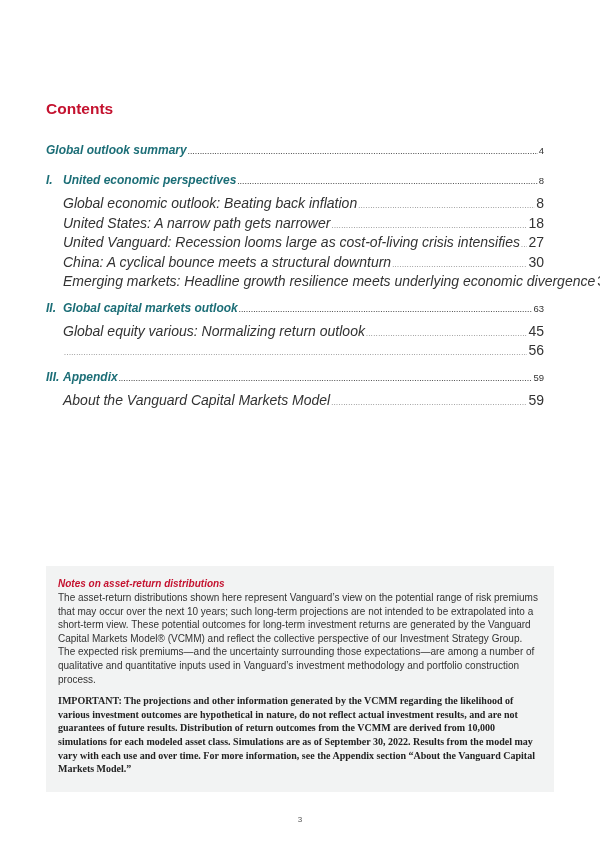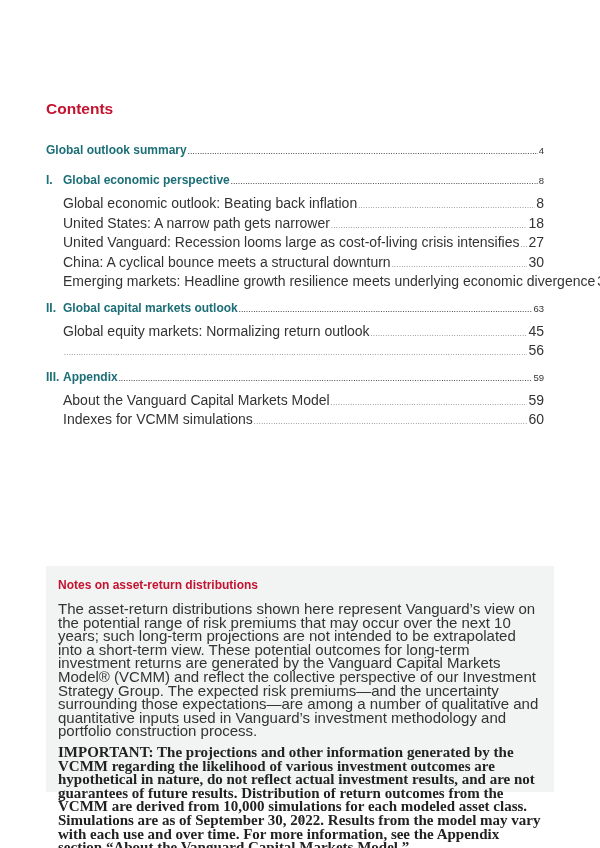--- a/index.html
+++ b/index.html
@@ -1,49 +1,49 @@
 <!DOCTYPE html>
 <html><head>
 <meta charset="utf-8">
 <style>
   html, body { margin: 0; padding: 0; background: #ffffff; }
   body { width: 600px; height: 848px; position: relative; overflow: hidden;
          font-family: "Liberation Sans", "DejaVu Sans", sans-serif; color: #2b2b2b; }
   .title { position: absolute; left: 46px; top: 100px; font-size: 15.5px; font-weight: bold; color: #c4122f; margin: 0; text-align: right; }
   .toc { position: absolute; left: 46px; top: 143px; width: 498px; }
   .row { display: flex; align-items: baseline; white-space: nowrap; }
-  .row .label { flex: 0 0 auto; }
+  .row .label { flex: 0 0 auto; font-style: italic; }
   .row .dots { flex: 1 1 auto; overflow: hidden; margin: 0 1px; color: #555; font-size: 7px; letter-spacing: 0.5px; }
   .row .dots::before { content: "............................................................................................................................................................................................................................................................................................................"; }
   .row .page { flex: 0 0 auto; }
   .row.section { font-size: 12px; font-weight: bold; color: #1c6e77; height: 22px; }
   .row.section .page { font-weight: normal; font-size: 9.5px; color: #333; }
   .row.section .num { display: inline-block; width: 17px; }
   .row.sub { font-size: 14px; color: #333; padding-left: 17px; height: 19.5px; }
   .gap { height: 8px; }
   .notes { position: absolute; left: 46px; top: 566px; width: 508px; height: 226px; background: #f2f3f3; box-sizing: border-box; padding: 12px 12px 0 12px; }
-  .notes h2 { margin: 0 0 10px 0; font-size: 12px; font-weight: bold; color: #c4122f; }
-  .notes p { margin: 0 0 8px 0; font-size: 15px; line-height: 13.6px; color: #333; }
+  .notes h2 { margin: 0 0 2px 0; font-size: 10px; font-weight: bold; color: #c4122f; font-style: italic; }
+  .notes p { margin: 0 0 8px 0; font-size: 10px; line-height: 13.6px; color: #333; }
   .notes p.important { font-weight: bold; color: #222; font-family: Liberation Serif, serif; }
   .pagenum { position: absolute; left: 0; width: 600px; top: 815px; text-align: center; font-size: 8px; color: #555; }
 </style>
 </head>
 <body>
 
 <h1 class="title">Contents</h1>
 
 <div class="toc" id="toc">
     <div class="row section">
       <span class="label"><span>Global outlook summary</span></span>
       <span class="dots"></span>
       <span class="page">4</span>
     </div>
     <div class="gap"></div>
     <div class="row section">
-      <span class="label"><span class="num">I.</span><span>Global economic perspective</span></span>
+      <span class="label"><span class="num">I.</span><span>United economic perspectives</span></span>
       <span class="dots"></span>
       <span class="page">8</span>
     </div>
     <div class="row sub">
       <span class="label"><span>Global economic outlook: Beating back inflation</span></span>
       <span class="dots"></span>
       <span class="page">8</span>
     </div>
     <div class="row sub">
       <span class="label"><span>United States: A narrow path gets narrower</span></span>
@@ -65,44 +65,39 @@
       <span class="dots"></span>
       <span class="page">34</span>
     </div>
     <div class="gap"></div>
     <div class="row section">
       <span class="label"><span class="num">II.</span><span>Global capital markets outlook</span></span>
       <span class="dots"></span>
       <span class="page">63</span>
     </div>
     <div class="row sub">
-      <span class="label"><span>Global equity markets: Normalizing return outlook</span></span>
+      <span class="label"><span>Global equity various: Normalizing return outlook</span></span>
       <span class="dots"></span>
       <span class="page">45</span>
     </div>
     <div class="row sub">
       <span class="dots"></span>
       <span class="page">56</span>
     </div>
     <div class="gap"></div>
     <div class="row section">
       <span class="label"><span class="num">III.</span><span>Appendix</span></span>
       <span class="dots"></span>
       <span class="page">59</span>
     </div>
     <div class="row sub">
       <span class="label"><span>About the Vanguard Capital Markets Model</span></span>
       <span class="dots"></span>
       <span class="page">59</span>
     </div>
-    <div class="row sub">
-      <span class="label"><span>Indexes for VCMM simulations</span></span>
-      <span class="dots"></span>
-      <span class="page">60</span>
-    </div>
   </div>
 
 <div class="notes">
   <h2>Notes on asset-return distributions</h2>
   <p>The asset-return distributions shown here represent Vanguard’s view on the potential range of risk premiums that may occur over the next 10 years; such long-term projections are not intended to be extrapolated into a short-term view. These potential outcomes for long-term investment returns are generated by the Vanguard Capital Markets Model® (VCMM) and reflect the collective perspective of our Investment Strategy Group. The expected risk premiums—and the uncertainty surrounding those expectations—are among a number of qualitative and quantitative inputs used in Vanguard’s investment methodology and portfolio construction process.</p>
   <p class="important">IMPORTANT: The projections and other information generated by the VCMM regarding the likelihood of various investment outcomes are hypothetical in nature, do not reflect actual investment results, and are not guarantees of future results. Distribution of return outcomes from the VCMM are derived from 10,000 simulations for each modeled asset class. Simulations are as of September 30, 2022. Results from the model may vary with each use and over time. For more information, see the Appendix section “About the Vanguard Capital Markets Model.”</p>
 </div>
 
 <div class="pagenum">3</div>
 

